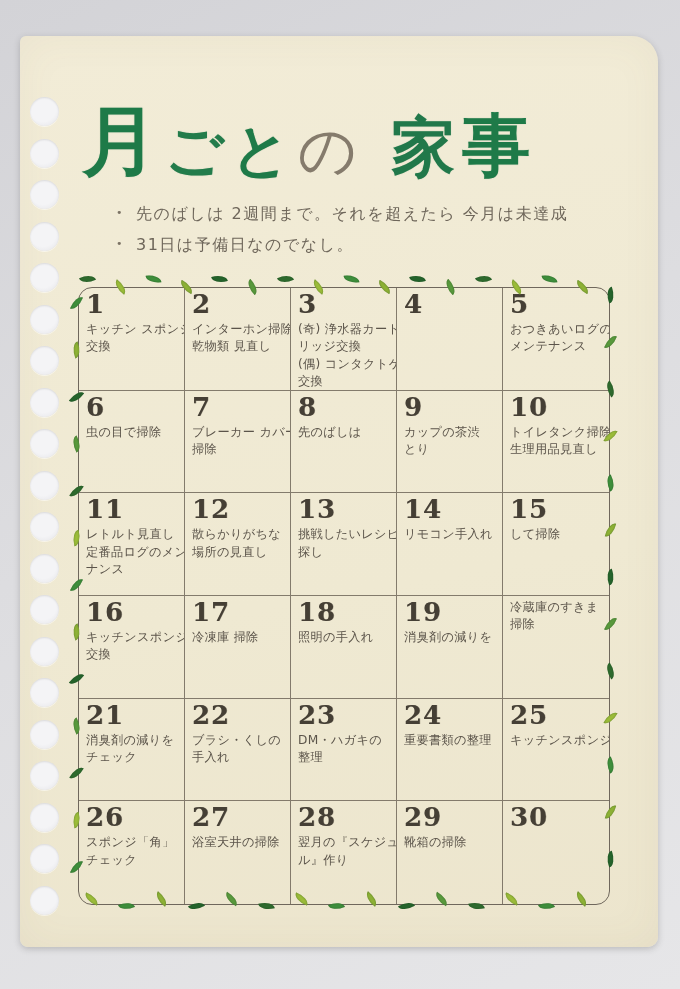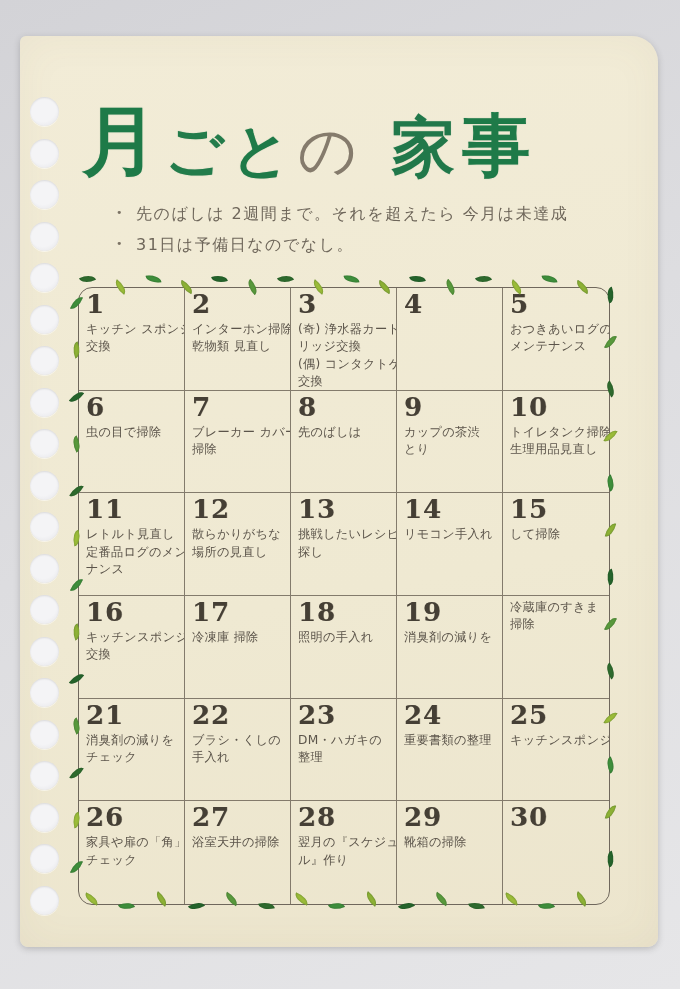--- a/index.html
+++ b/index.html
@@ -214,21 +214,21 @@
           </div>
           <div class="cell">
             <div class="daynum">25</div>
             <div class="chore">
               <div>キッチンスポンジ</div>
             </div>
           </div>
           <div class="cell">
             <div class="daynum">26</div>
             <div class="chore">
-              <div>家具や扉の「角」</div>
+              <div>スポンジ「角」</div>
               <div>チェック</div>
             </div>
           </div>
           <div class="cell">
             <div class="daynum">27</div>
             <div class="chore">
               <div>浴室天井の掃除</div>
             </div>
           </div>
           <div class="cell">

